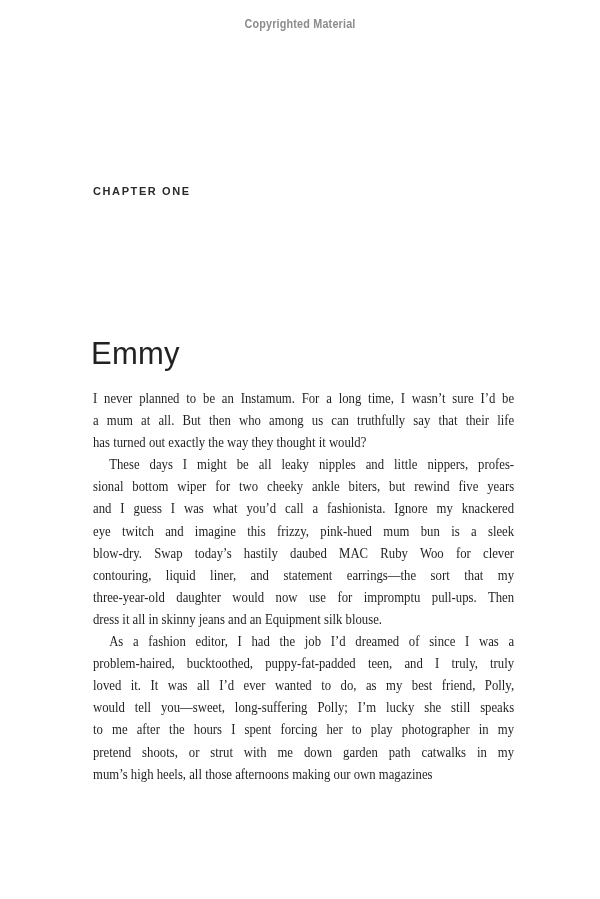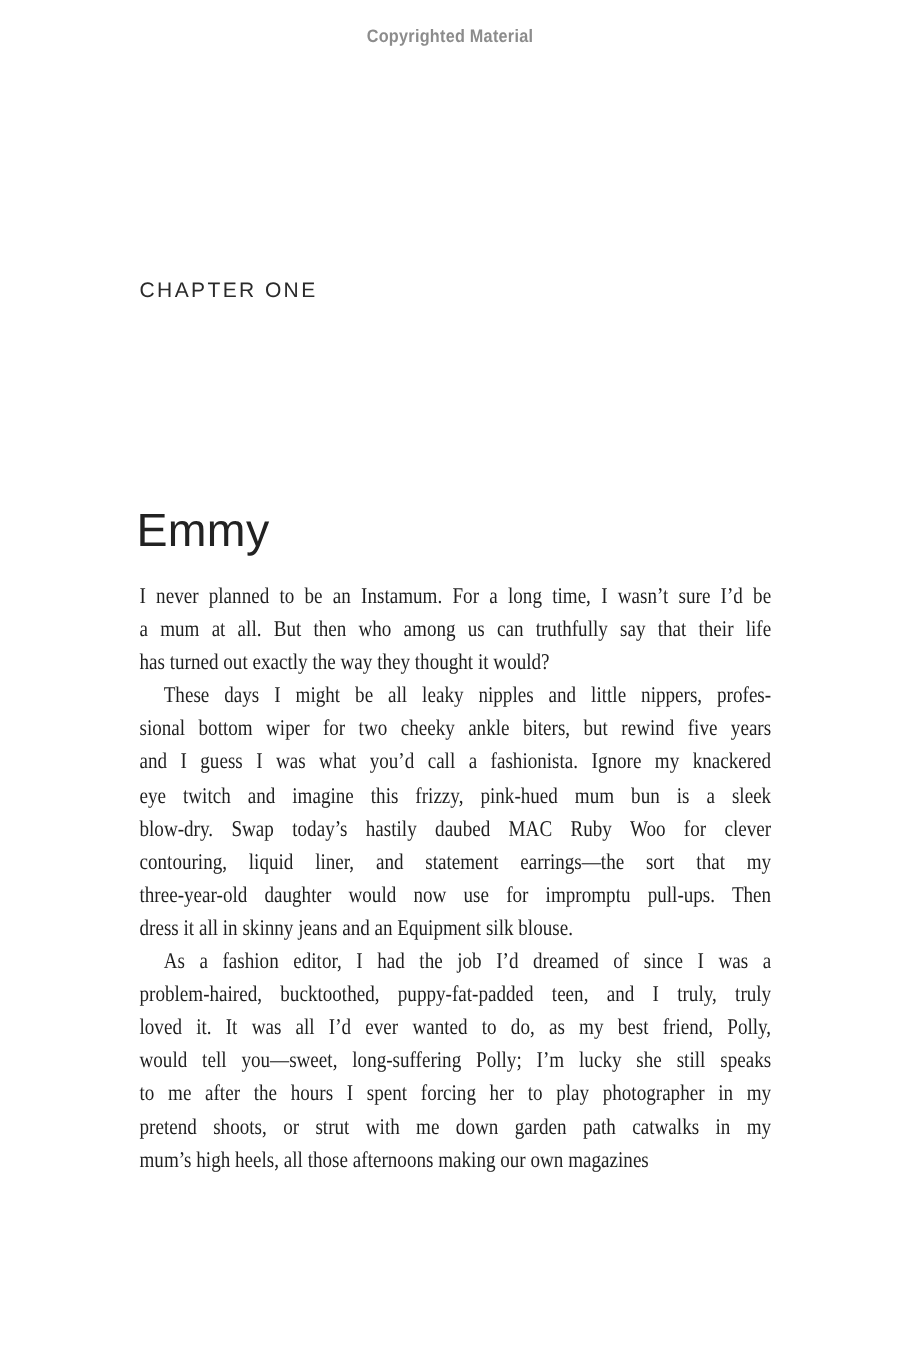--- a/index.html
+++ b/index.html
@@ -25,22 +25,22 @@
     transform-origin: center top;
     letter-spacing: 0.2px;
   }
   .notice.top { top: 17px; }
   .notice.bottom { top: 865px; }
   .chapter-label {
     position: absolute;
     left: 93px;
     top: 185px;
     font-family: "Liberation Sans", sans-serif;
-    font-size: 14px;
-    font-weight: normal;
+    font-size: 11px;
+    font-weight: bold;
     letter-spacing: 1.6px;
     color: #2a2a2a;
   }
   .chapter-title {
     position: absolute;
     left: 91px;
     top: 337px;
     font-family: "Liberation Sans", sans-serif;
     font-size: 31px;
     font-weight: 300;

